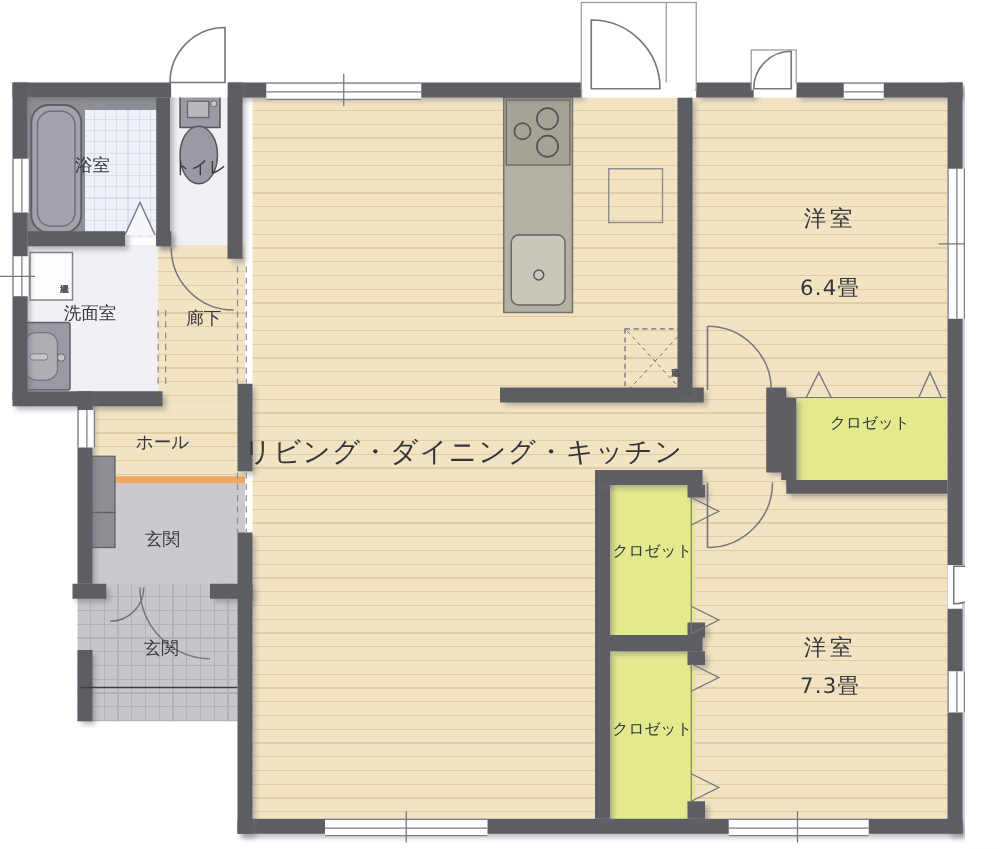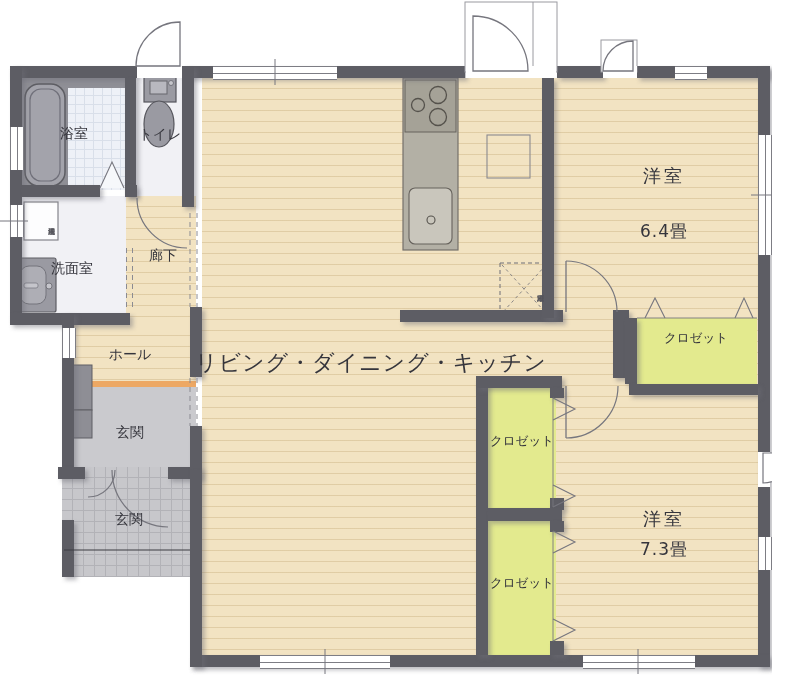--- a/index.html
+++ b/index.html
@@ -186,21 +186,21 @@
       <line x1="638" y1="649" x2="638" y2="674"></line>
       <line x1="751" y1="195" x2="777" y2="195"></line>
       <line x1="0" y1="221" x2="28" y2="221"></line>
     </g>
 
     <line x1="64" y1="550" x2="190" y2="550" stroke="#3c3c42" stroke-width="1.2"></line>
   </svg>
 
   <div class="abs lbl lbl-room" style="left:44px;top:125px;width:60px;">浴室</div>
   <div class="abs lbl lbl-room" style="left:129px;top:126px;width:62px;">トイレ</div>
-  <div class="abs lbl lbl-room" style="left:32px;top:260px;width:80px;">洗面室</div>
+  <div class="abs lbl lbl-room" style="left:32px;top:243px;width:80px;">洗面室</div>
   <div class="abs lbl lbl-room" style="left:132px;top:247px;width:62px;">廊下</div>
   <div class="abs lbl lbl-room" style="left:90px;top:347px;width:80px;font-family:Liberation Mono, monospace;">ホール</div>
   <div class="abs lbl lbl-room" style="left:100px;top:424px;width:60px;">玄関</div>
   <div class="abs lbl lbl-room" style="left:99px;top:511px;width:60px;">玄関</div>
   <div class="abs lbl lbl-ldk" style="left:195px;top:350px;width:310px;">リビング・ダイニング・キッチン</div>
   <div class="abs lbl lbl-big" style="left:612px;top:166px;width:104px;">洋室</div>
   <div class="abs lbl lbl-size" style="left:614px;top:205px;width:100px;margin-top:17px;">6.4畳</div>
   <div class="abs lbl lbl-big" style="left:612px;top:509px;width:104px;">洋室</div>
   <div class="abs lbl lbl-size" style="left:614px;top:540px;width:100px;">7.3畳</div>
   <div class="abs lbl lbl-closet" style="left:636px;top:331px;width:120px;">クロゼット</div>

